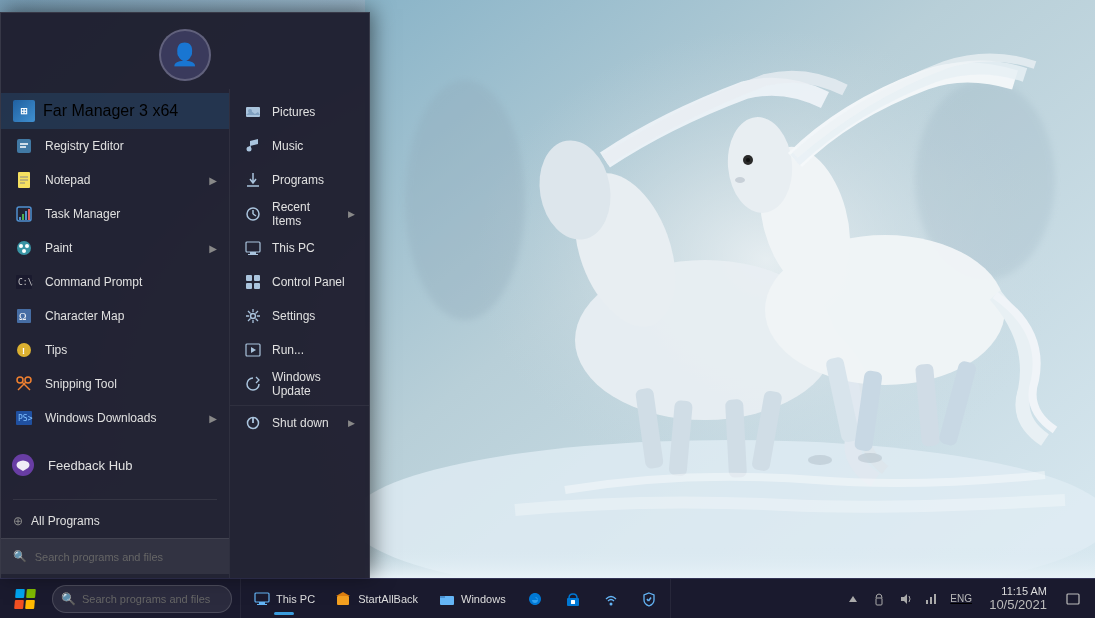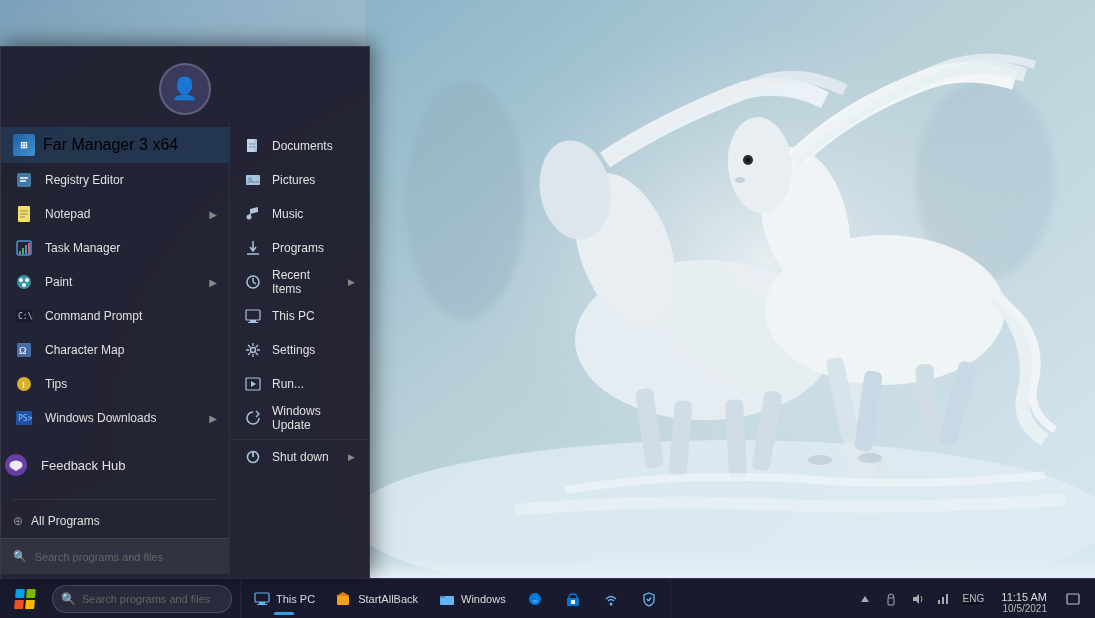--- a/index.html
+++ b/index.html
@@ -136,28 +136,28 @@
       width: 24px; height: 32px;
       display: flex; align-items: center; justify-content: center;
       color: #bbb; font-size: 11px; cursor: pointer;
       border-radius: 3px;
     }
 
     .clock {
       display: flex;
       flex-direction: column;
       align-items: flex-end;
-      justify-content: flex-end;
+      justify-content: center;
       padding: 4px 8px;
       height: 100%;
       cursor: pointer;
       border-radius: 4px;
     }
     .clock-time { color: #ddd; font-size: 11px; font-weight: 500; }
-    .clock-date { color: #bbb; font-size: 10px; }
+    .clock-date { color: #bbb; font-size: 13px; }
 
     .notification-icon {
       width: 28px; height: 32px;
       display: flex; align-items: center; justify-content: center;
       color: #bbb; font-size: 13px; cursor: pointer;
       border-radius: 3px;
     }
 
     
     #start-menu {
@@ -230,21 +230,21 @@
 
     .menu-separator {
       height: 1px;
       background: rgba(255,255,255,0.08);
       margin: 4px 12px;
     }
 
     
     .menu-item.large {
       height: 60px;
-      padding: 0 0;
+      padding: 0 7px;
       align-items: center;
     }
     .menu-item.large .menu-icon {
       width: 32px; height: 32px;
       font-size: 20px;
     }
 
     .all-programs-row {
       display: flex;
       align-items: center;
@@ -537,20 +537,31 @@
       <div class="menu-item">
         <div class="menu-icon icon-yellow">
           <svg width="18" height="18" viewBox="0 0 18 18">
               <circle cx="9" cy="9" r="7" fill="#f0c030" opacity="0.9"></circle>
               <text x="7" y="13" font-size="9" fill="white" font-weight="bold">!</text>
             </svg>
         </div>
         <span>Tips</span>
       </div>
 
+      <div class="menu-item">
+        <div class="menu-icon icon-orange">
+          <svg width="18" height="18" viewBox="0 0 18 18">
+              <circle cx="5" cy="5" r="3" fill="none" stroke="#f08030" stroke-width="1.5"></circle>
+              <circle cx="13" cy="5" r="3" fill="none" stroke="#f08030" stroke-width="1.5"></circle>
+              <line x1="7" y1="7" x2="15" y2="15" stroke="#f08030" stroke-width="1.5"></line>
+              <line x1="11" y1="7" x2="3" y2="15" stroke="#f08030" stroke-width="1.5"></line>
+            </svg>
+        </div>
+        <span>Snipping Tool</span>
+      </div>
 
       <div class="menu-item">
         <div class="menu-icon icon-blue">
           <svg width="18" height="18" viewBox="0 0 18 18">
               <rect x="1" y="2" width="16" height="14" rx="1" fill="#2050a0"></rect>
               <text x="3" y="12" font-size="8" fill="#80c0ff" font-family="monospace">PS&gt;</text>
             </svg>
         </div>
         <span>Windows Downloads</span>
         <span class="menu-chevron">▶</span>
@@ -575,31 +586,20 @@
 
       <div class="start-search">
         <span class="search-icon-sm">🔍</span>
         <span style="color:#666;font-size:11px;">Search programs and files</span>
       </div>
     </div>
 
     <div class="start-right">
 
 
-      <div class="right-item">
-        <div class="right-icon">
-          <svg width="16" height="16" viewBox="0 0 16 16">
-              <rect x="2" y="1" width="10" height="13" rx="1" fill="#aac4dd"></rect>
-              <rect x="2" y="1" width="7" height="13" rx="1" fill="#c0d4e8"></rect>
-              <line x1="4" y1="6" x2="10" y2="6" stroke="#8090a8" stroke-width="1"></line>
-              <line x1="4" y1="9" x2="10" y2="9" stroke="#8090a8" stroke-width="1"></line>
-            </svg>
-        </div>
-        <span>Documents</span>
-      </div>
 
       <div class="right-item">
         <div class="right-icon">
           <svg width="16" height="16" viewBox="0 0 16 16">
               <rect x="1" y="3" width="14" height="10" rx="1" fill="#aac4dd"></rect>
               <circle cx="5" cy="7" r="2" fill="#80a0c0"></circle>
               <path d="M1 11 L6 7 L10 10 L13 8 L15 11Z" fill="#80a0c0"></path>
             </svg>
         </div>
         <span>Pictures</span>
@@ -642,20 +642,31 @@
         <div class="right-icon">
           <svg width="16" height="16" viewBox="0 0 16 16">
               <rect x="1" y="2" width="14" height="10" rx="1" fill="none" stroke="#aac4dd" stroke-width="1.2"></rect>
               <rect x="5" y="12" width="6" height="2" fill="#aac4dd"></rect>
               <rect x="3" y="14" width="10" height="1" fill="#aac4dd"></rect>
             </svg>
         </div>
         <span>This PC</span>
       </div>
 
+      <div class="right-item">
+        <div class="right-icon">
+          <svg width="16" height="16" viewBox="0 0 16 16">
+              <rect x="1" y="1" width="6" height="6" rx="1" fill="#aac4dd"></rect>
+              <rect x="9" y="1" width="6" height="6" rx="1" fill="#aac4dd"></rect>
+              <rect x="1" y="9" width="6" height="6" rx="1" fill="#aac4dd"></rect>
+              <rect x="9" y="9" width="6" height="6" rx="1" fill="#aac4dd"></rect>
+            </svg>
+        </div>
+        <span>Control Panel</span>
+      </div>
 
       <div class="right-item">
         <div class="right-icon">
           <svg width="16" height="16" viewBox="0 0 16 16">
               <circle cx="8" cy="8" r="2.5" fill="none" stroke="#aac4dd" stroke-width="1.5"></circle>
               <path d="M8 1 L8 4 M8 12 L8 15 M1 8 L4 8 M12 8 L15 8 M3 3 L5.5 5.5 M10.5 10.5 L13 13 M13 3 L10.5 5.5 M5.5 10.5 L3 13" stroke="#aac4dd" stroke-width="1.3"></path>
             </svg>
         </div>
         <span>Settings</span>
       </div>

